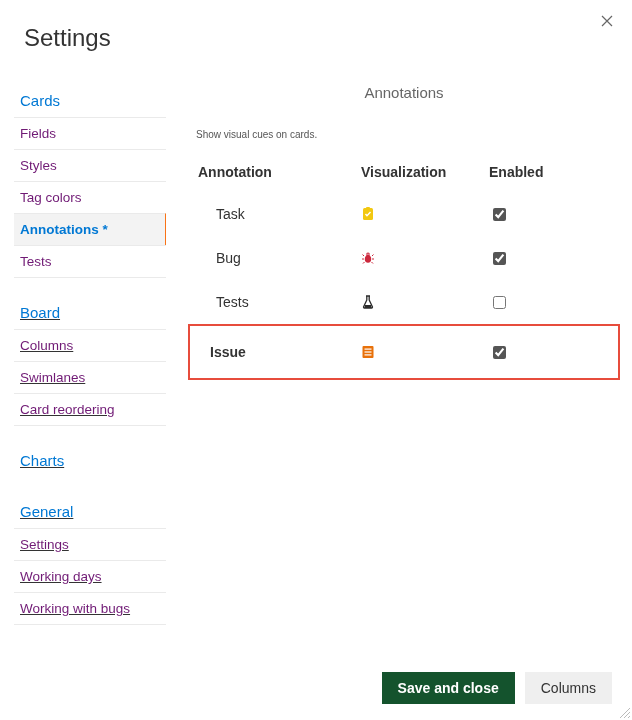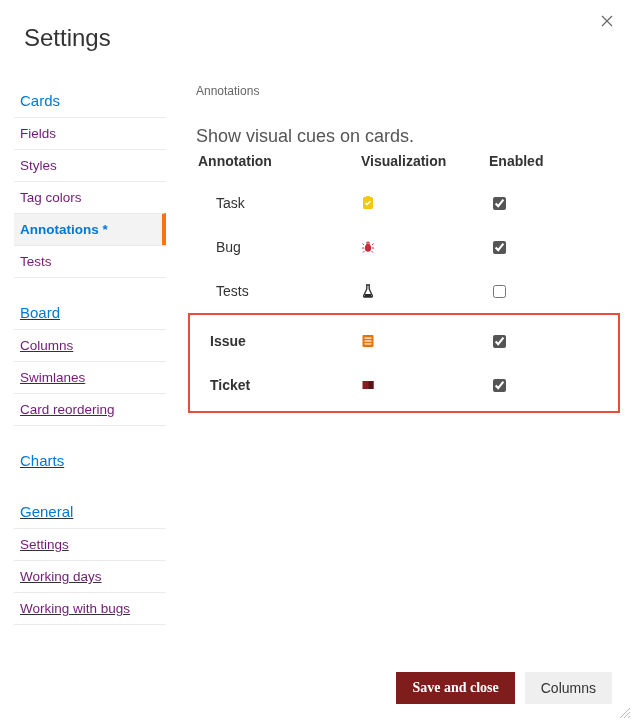--- a/index.html
+++ b/index.html
@@ -54,34 +54,36 @@
     font-size: 13.5px;
   }
   .side-item:last-child {
     border-bottom: 1px solid #eaeaea;
   }
   .side-section + .side-section { margin-top: 18px; text-decoration: underline; }
   .side-item.active {
     background: #f3f3f3;
     font-weight: 700;
     color: #0078d4;
-    border-right: 4px solid #f97316;
+    border-right: 1px solid #f97316;
   }
   .main {
     flex: 1;
     padding: 0 20px 0 30px;
   }
   .section-title {
-    font-size: 12px;
+    font-size: 15px;
     color: #666;
     margin-bottom: 28px;
+    text-align: center;
   }
   .section-desc {
-    font-size: 18px;
+    font-size: 10px;
     color: #555;
+    margin-bottom: 18px;
   }
   .atable {
     width: 100%;
   }
   .arow {
     display: flex;
     align-items: center;
     min-height: 44px;
   }
   .arow.header { font-weight: 700; min-height: 28px; margin-bottom: 6px; color: #333;}
@@ -108,21 +110,21 @@
     align-items: center;
   }
   .btn {
     height: 32px;
     padding: 0 16px;
     font-size: 14px;
     cursor: pointer;
     border: none;
     display:inline-flex; align-items:center; justify-content:center;
   }
-  .btn.primary { background:#7f1d1d; color:#fff; font-weight:600;font-family:Liberation Serif, serif;}
+  .btn.primary { background:#14532d; color:#fff; font-weight:600;}
   .btn.secondary { background:#efefef; color:#333;}
   .resize-grip {
     position:absolute; right:2px; bottom:2px; width:12px; height:12px;
   }
   input[type=checkbox]{
     width:13px;height:13px; accent-color:#555;
   }
   svg { display:block; }
 </style>
 </head>
@@ -228,34 +230,20 @@
                     <rect x="3.5" y="3.5" width="7" height="1.2" fill="#fff"></rect>
                     <rect x="3.5" y="6.4" width="7" height="1.2" fill="#fff"></rect>
                     <rect x="3.5" y="9.3" width="7" height="1.2" fill="#fff"></rect>
                   </svg>
                 </span>
               </div>
               <div class="acell en">
                 <input type="checkbox" checked="" style="">
               </div>
             </div>
-            <div class="arow">
-              <div class="acell name">Ticket</div>
-              <div class="acell viz">
-                <span class="icon-box">
-                  <svg width="14" height="14" viewBox="0 0 14 14">
-                    <rect x="1.5" y="3" width="11" height="8" fill="#802020"></rect>
-                    <rect x="7.5" y="3" width="5" height="8" fill="#5a1414"></rect>
-                  </svg>
-                </span>
-              </div>
-              <div class="acell en">
-                <input type="checkbox" checked="" style="">
-              </div>
-            </div>
           </div>
         </div>
     </div>
   </div>
 </div>
 
 <div class="footer">
   <button class="btn primary">Save and close</button>
   <button class="btn secondary">Columns</button>
 </div>

